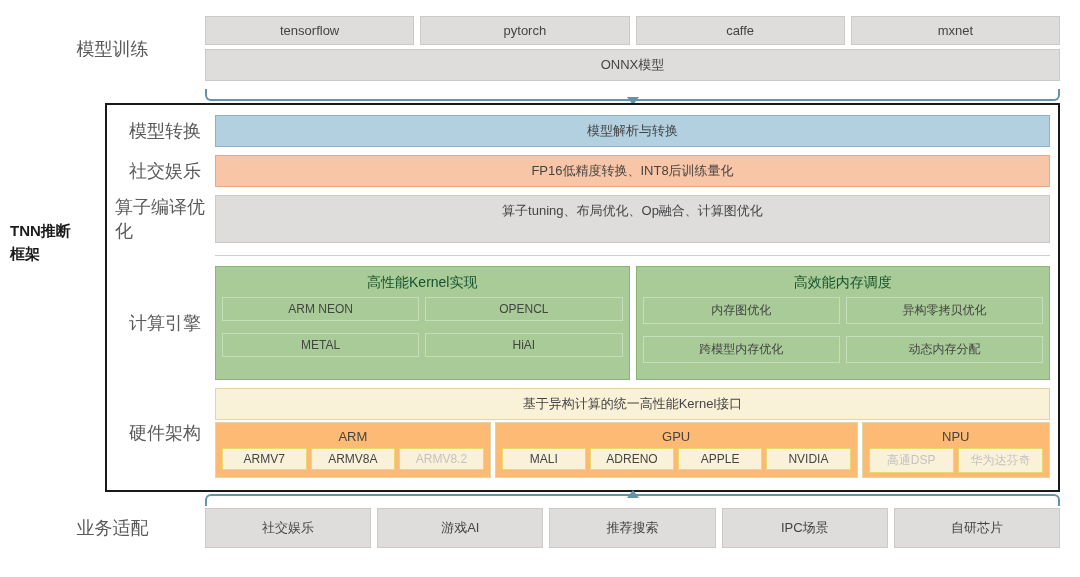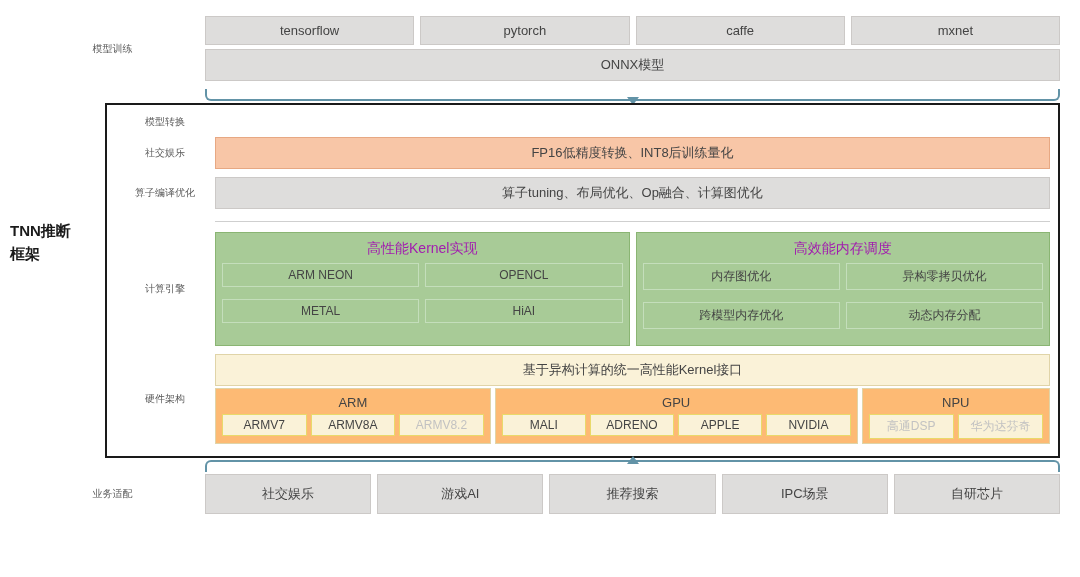--- a/index.html
+++ b/index.html
@@ -1,30 +1,30 @@
 <!DOCTYPE html>
 <html><head>
 <meta charset="utf-8">
 <style>
 * { box-sizing: border-box; margin: 0; padding: 0; }
 body { font-family: "Microsoft YaHei", Arial, sans-serif; background: #fff; width: 1080px; height: 577px; color: #444; }
 .wrap { position: relative; padding: 16px 20px 10px 20px; }
 .row { display: flex; align-items: stretch; margin-bottom: 8px; }
-.label-col { width: 100px; display: flex; align-items: center; justify-content: center; font-size: 10px; color: #5a5a5a; flex-shrink: 0; }
+.label-col { width: 100px; display: flex; align-items: center; justify-content: center; font-size: 18px; color: #5a5a5a; flex-shrink: 0; }
 .content-col { flex: 1; display: flex; flex-direction: column; gap: 4px; }
 .hrow { display: flex; gap: 6px; }
 .box { flex: 1; text-align: center; padding: 6px 4px; font-size: 13px; color: #444; }
 .grey-box { background: #dedddc; border: 1px solid #ccc9c7; }
 .blue-box { background: #b2d0e0; border: 1px solid #8cb1c5; }
 .orange-box { background: #f8c6a7; border: 1px solid #e7a883; }
 .cream-box { background: #faf2d8; border: 1px solid #e0d4a8; }
 .cream-in { background: #faf2d8; border: 1px solid #e9d96a; }
 .faded { color: #c2c2c2; }
 .green-pane { background: #a8cb97; border: 1px solid #8ab573; padding: 4px 6px; flex: 1; }
-.g-title { text-align: center; font-size: 14px; padding: 3px 0 5px; color: #a21caf; }
+.g-title { text-align: center; font-size: 14px; padding: 3px 0 5px; color: #14532d; }
 .g-row { display: flex; gap: 6px; margin-bottom: 12px; }
 .g-box { flex: 1; text-align: center; padding: 4px 2px; font-size: 12px; color: #444; background: #a8cb97; border: 1px solid #c4debb; }
 .main-frame { border: 2px solid #1a1a1a; padding: 10px 8px 10px 8px; position: relative; margin-left: 85px; }
 .side-title { position: absolute; left: 10px; top: 220px; font-size: 15px; font-weight: bold; color: #1a1a1a; width: 72px; line-height: 1.5; }
 .bracket-down, .bracket-up { position: relative; height: 14px; margin: 0 0 0 100px; }
 .bracket-down::before, .bracket-up::before { content: ""; position: absolute; left: 0; right: 0; height: 10px; border-left: 2px solid #6293a7; border-right: 2px solid #6293a7; }
 .bracket-down::before { top: 0; border-bottom: 2px solid #6293a7; border-radius: 0 0 6px 6px; }
 .bracket-up::before { bottom: 0; border-top: 2px solid #6293a7; border-radius: 6px 6px 0 0; }
 .arrow-d { position: absolute; left: 50%; transform: translateX(-50%); top: 8px; width: 0; height: 0; border-left: 6px solid transparent; border-right: 6px solid transparent; border-top: 8px solid #6293a7; }
 .arrow-u { position: absolute; left: 50%; transform: translateX(-50%); bottom: 8px; width: 0; height: 0; border-left: 6px solid transparent; border-right: 6px solid transparent; border-bottom: 8px solid #6293a7; }
@@ -55,20 +55,23 @@
         <div class="arrow-d"></div>
       </div>
     </div>
 
   <div class="side-title">TNN推断框架</div>
 
   <div class="main-frame">
 
     <div class="row">
       <div class="label-col">模型转换</div>
+      <div class="content-col">
+          <div class="box blue-box">模型解析与转换</div>
+        </div>
     </div>
 
     <div class="row">
       <div class="label-col">社交娱乐</div>
       <div class="content-col">
           <div class="box orange-box">FP16低精度转换、INT8后训练量化</div>
         </div>
     </div>
 
     <div class="row">

